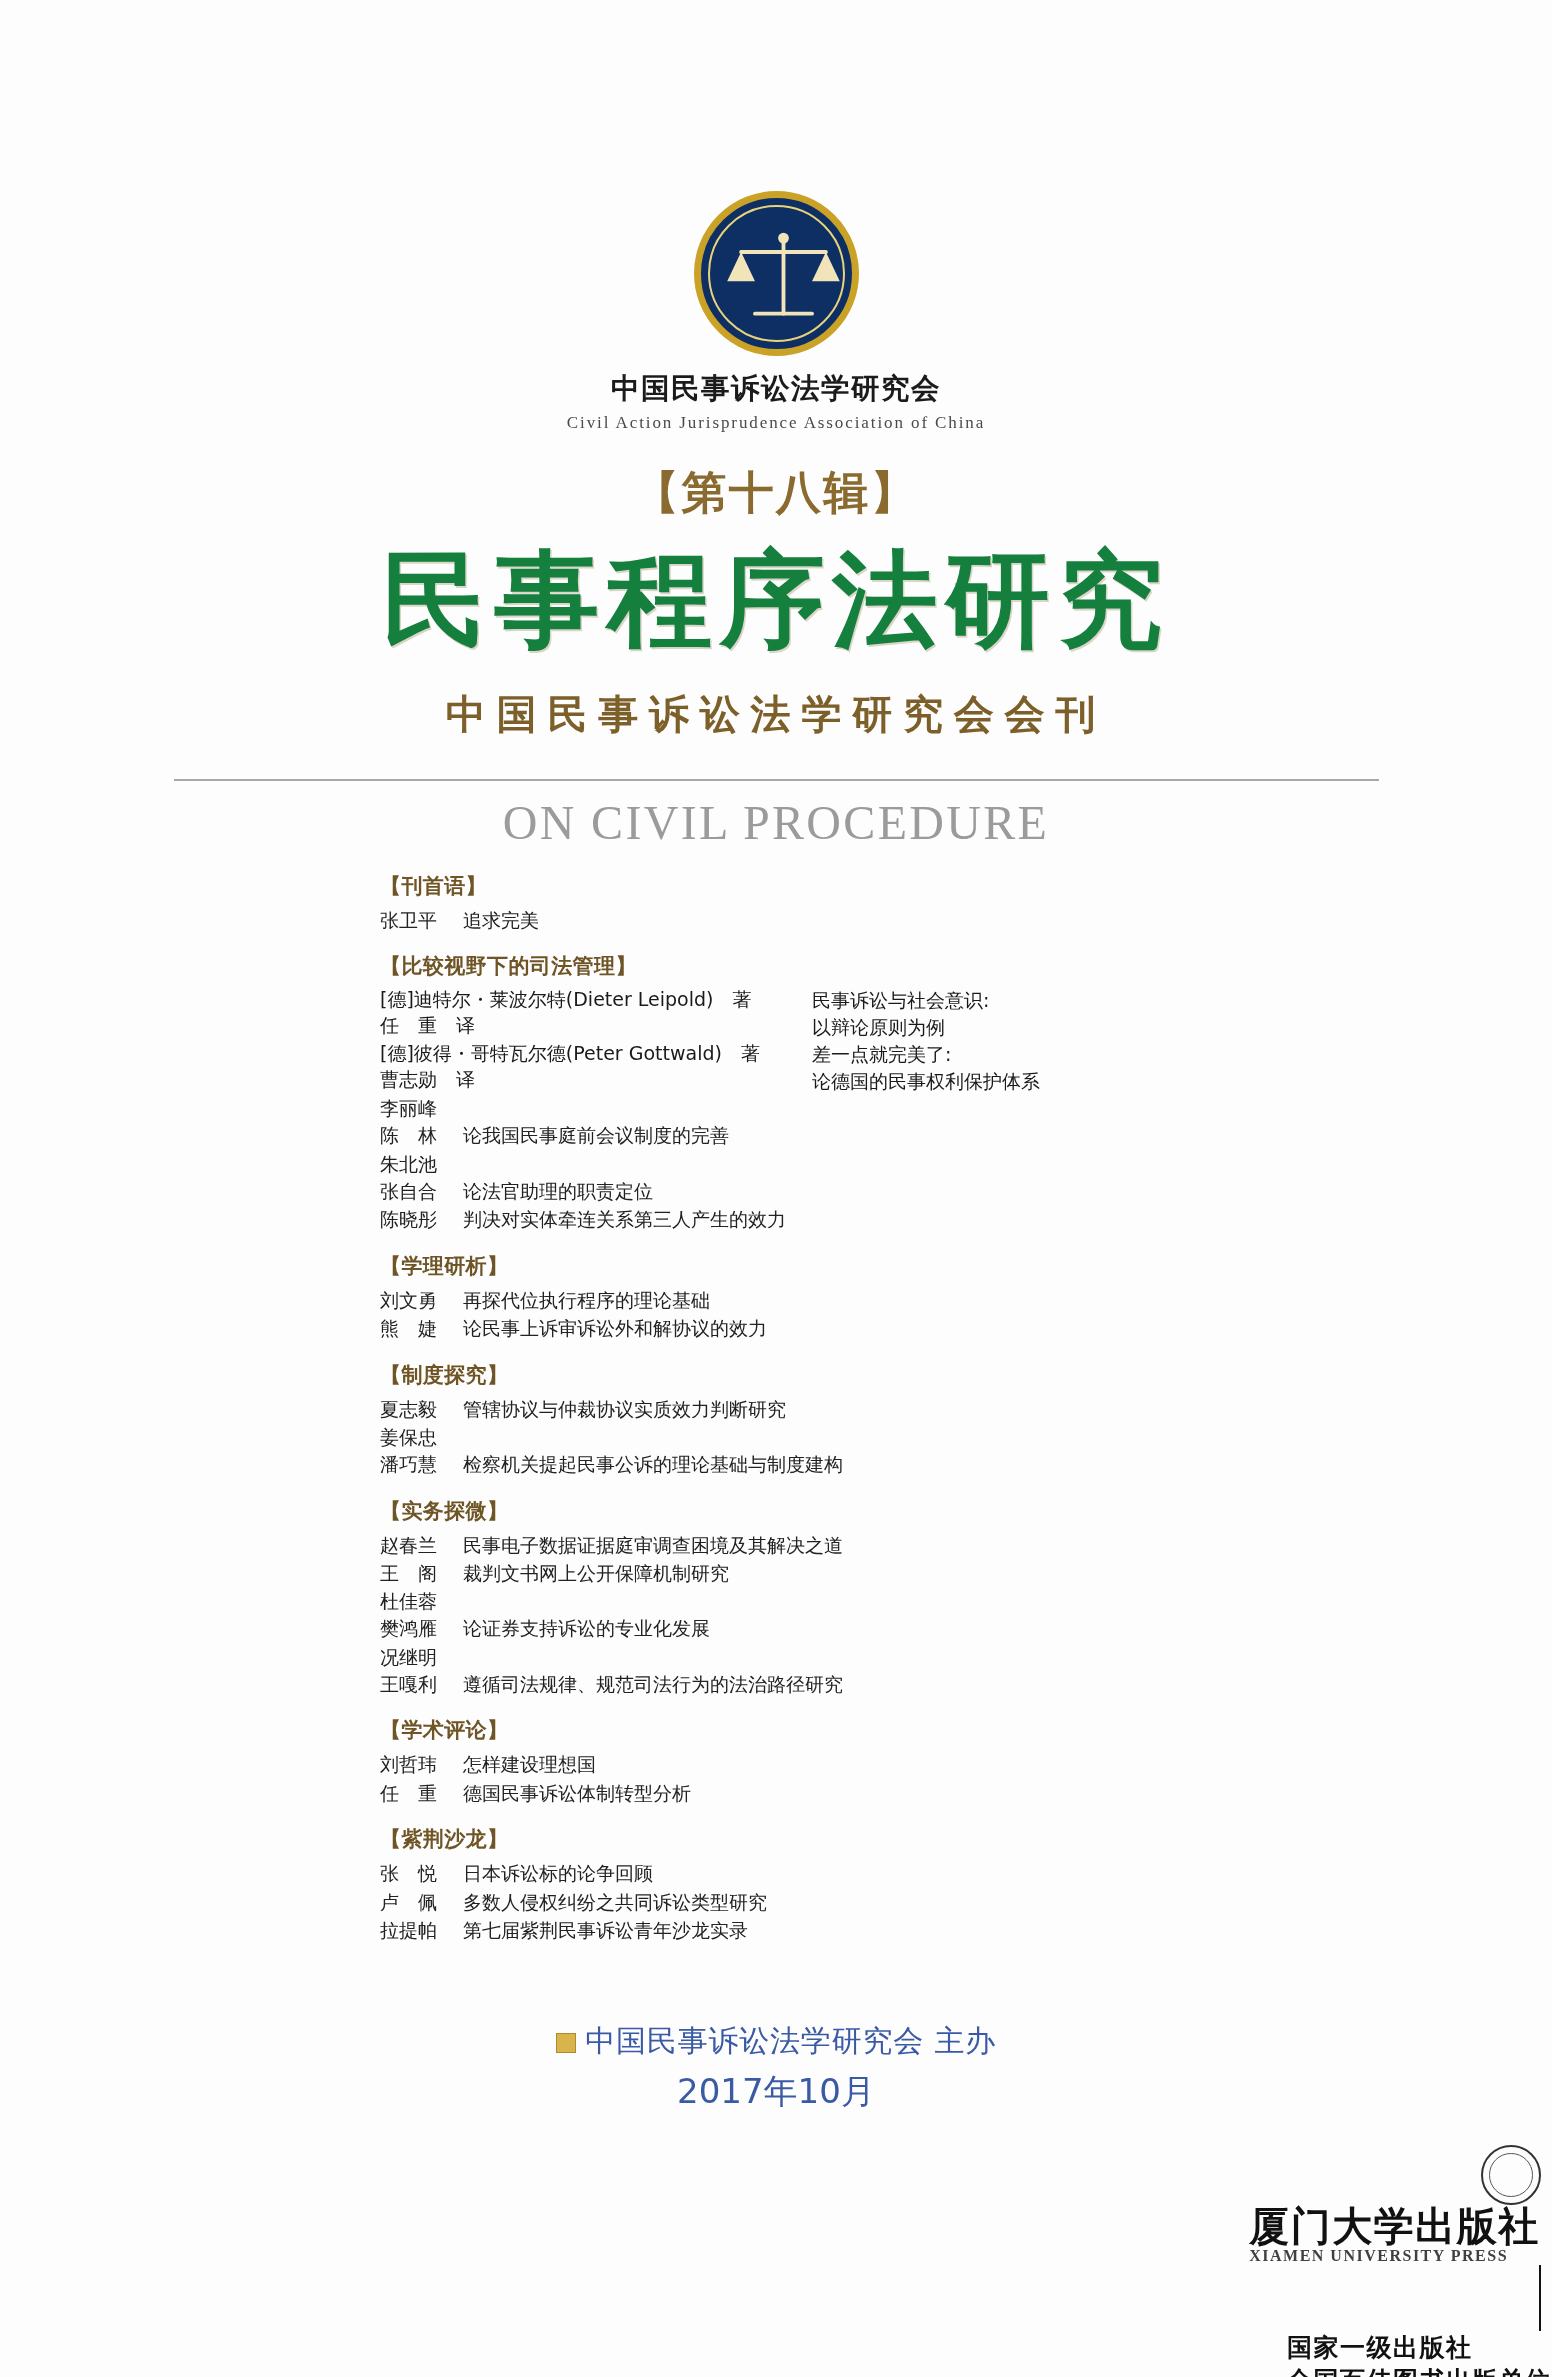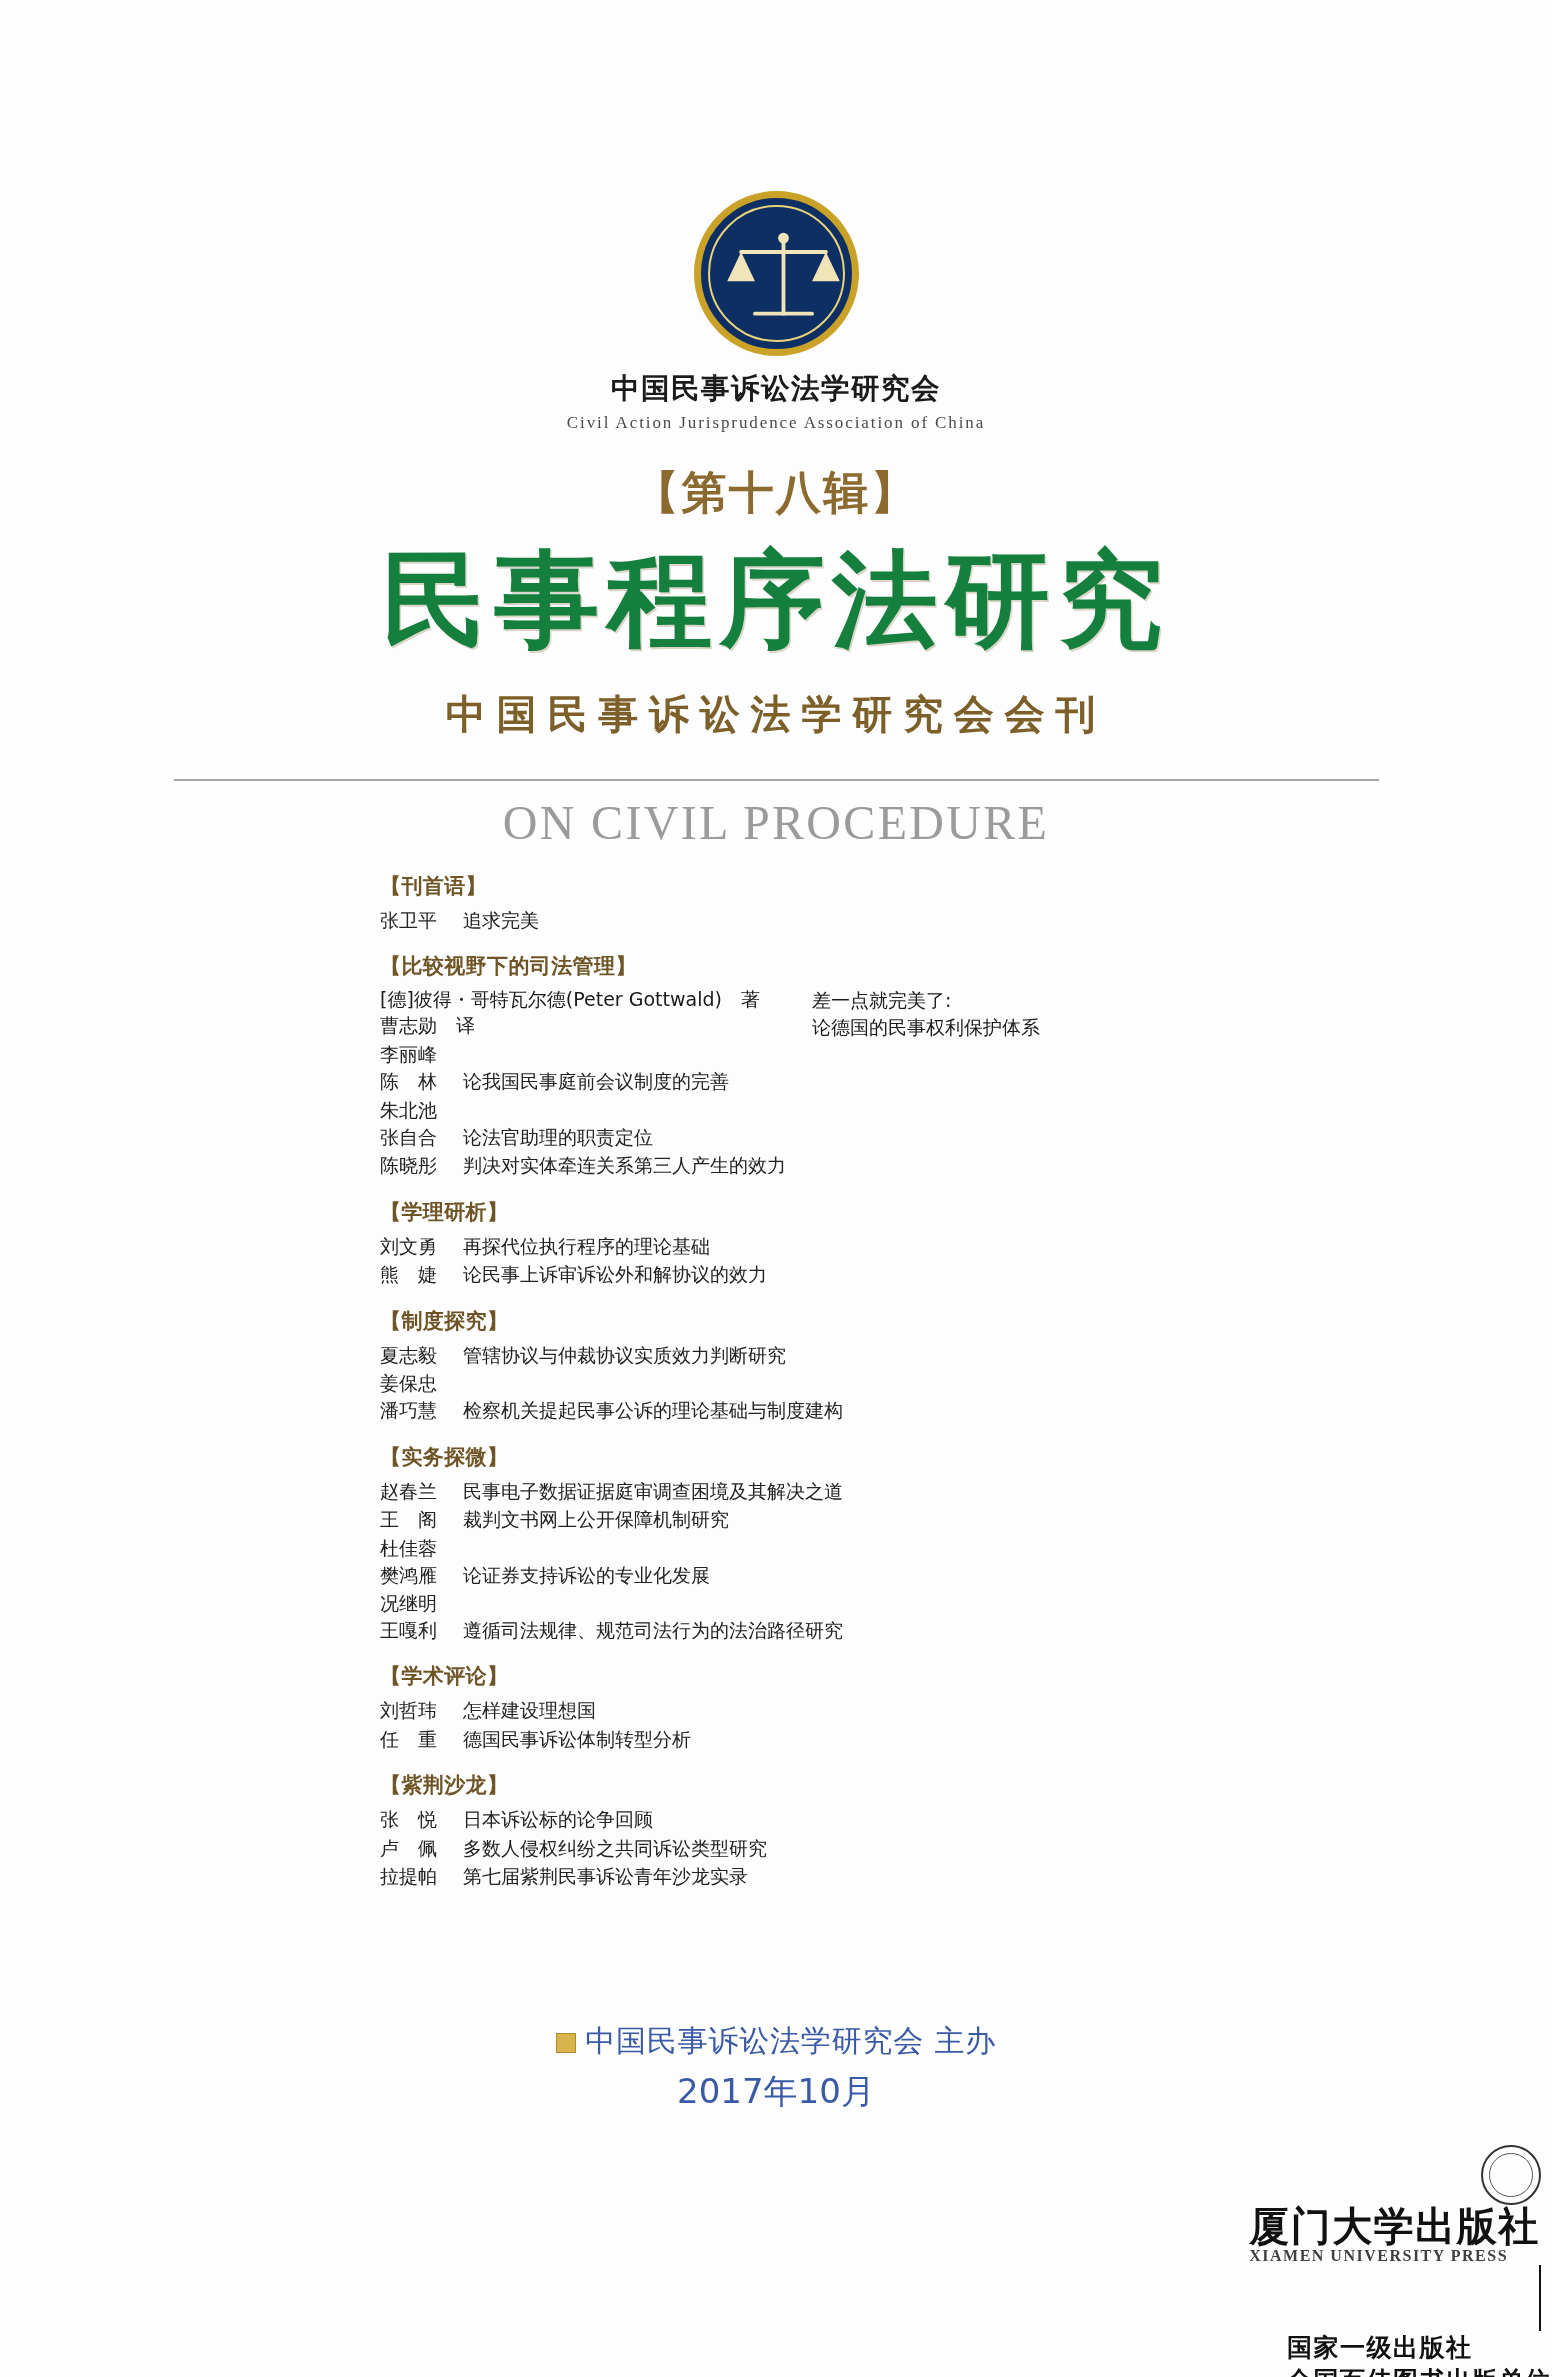--- a/index.html
+++ b/index.html
@@ -317,20 +317,26 @@
       <div class="sec-head">【刊首语】</div>
       <div class="entry">
         <div class="authors">张卫平</div>
         <div class="title-txt">追求完美</div>
       </div>
     </div>
 
     <div class="sec">
       <div class="sec-head">【比较视野下的司法管理】</div>
       <div class="trans-entry">
+        <div class="left">[德]迪特尔・莱波尔特(Dieter Leipold)　著
+任　重　译</div>
+        <div class="right">民事诉讼与社会意识:
+以辩论原则为例</div>
+      </div>
+      <div class="trans-entry">
         <div class="left">[德]彼得・哥特瓦尔德(Peter Gottwald)　著
 曹志勋　译</div>
         <div class="right">差一点就完美了:
 论德国的民事权利保护体系</div>
       </div>
       <div class="entry">
         <div class="authors">李丽峰
 陈　林</div>
         <div class="title-txt" style="align-self:flex-end">论我国民事庭前会议制度的完善</div>
       </div>

